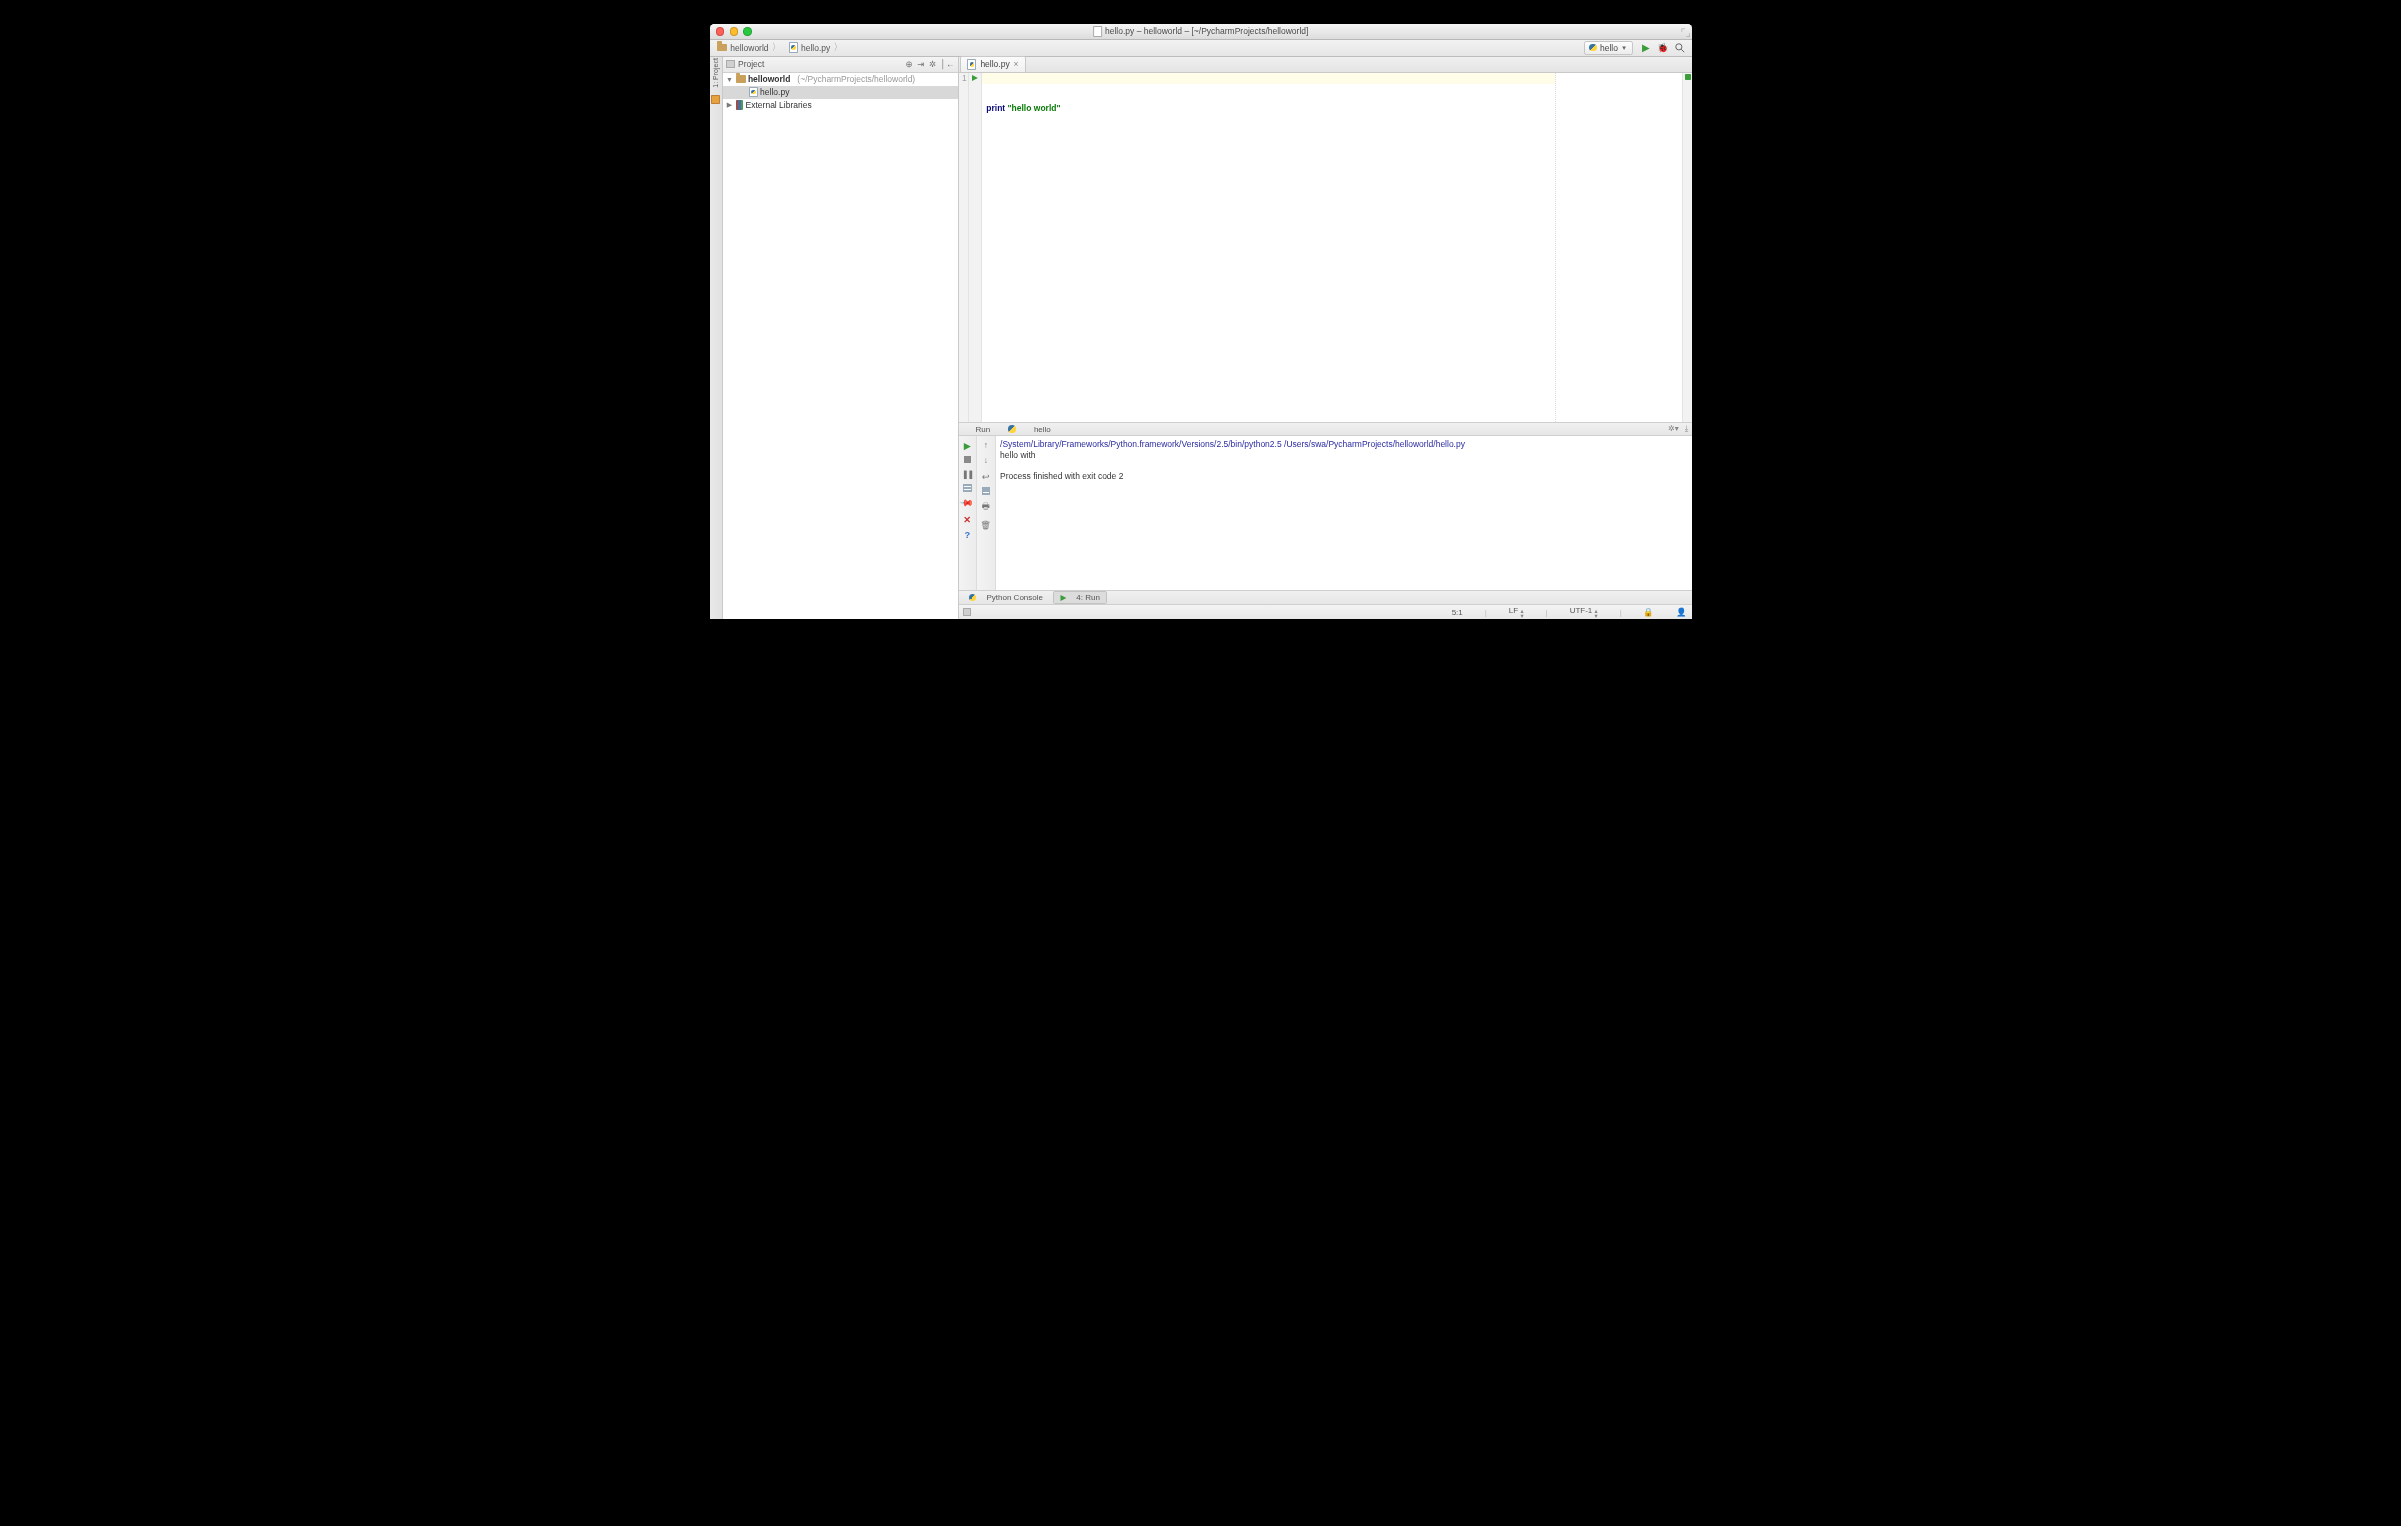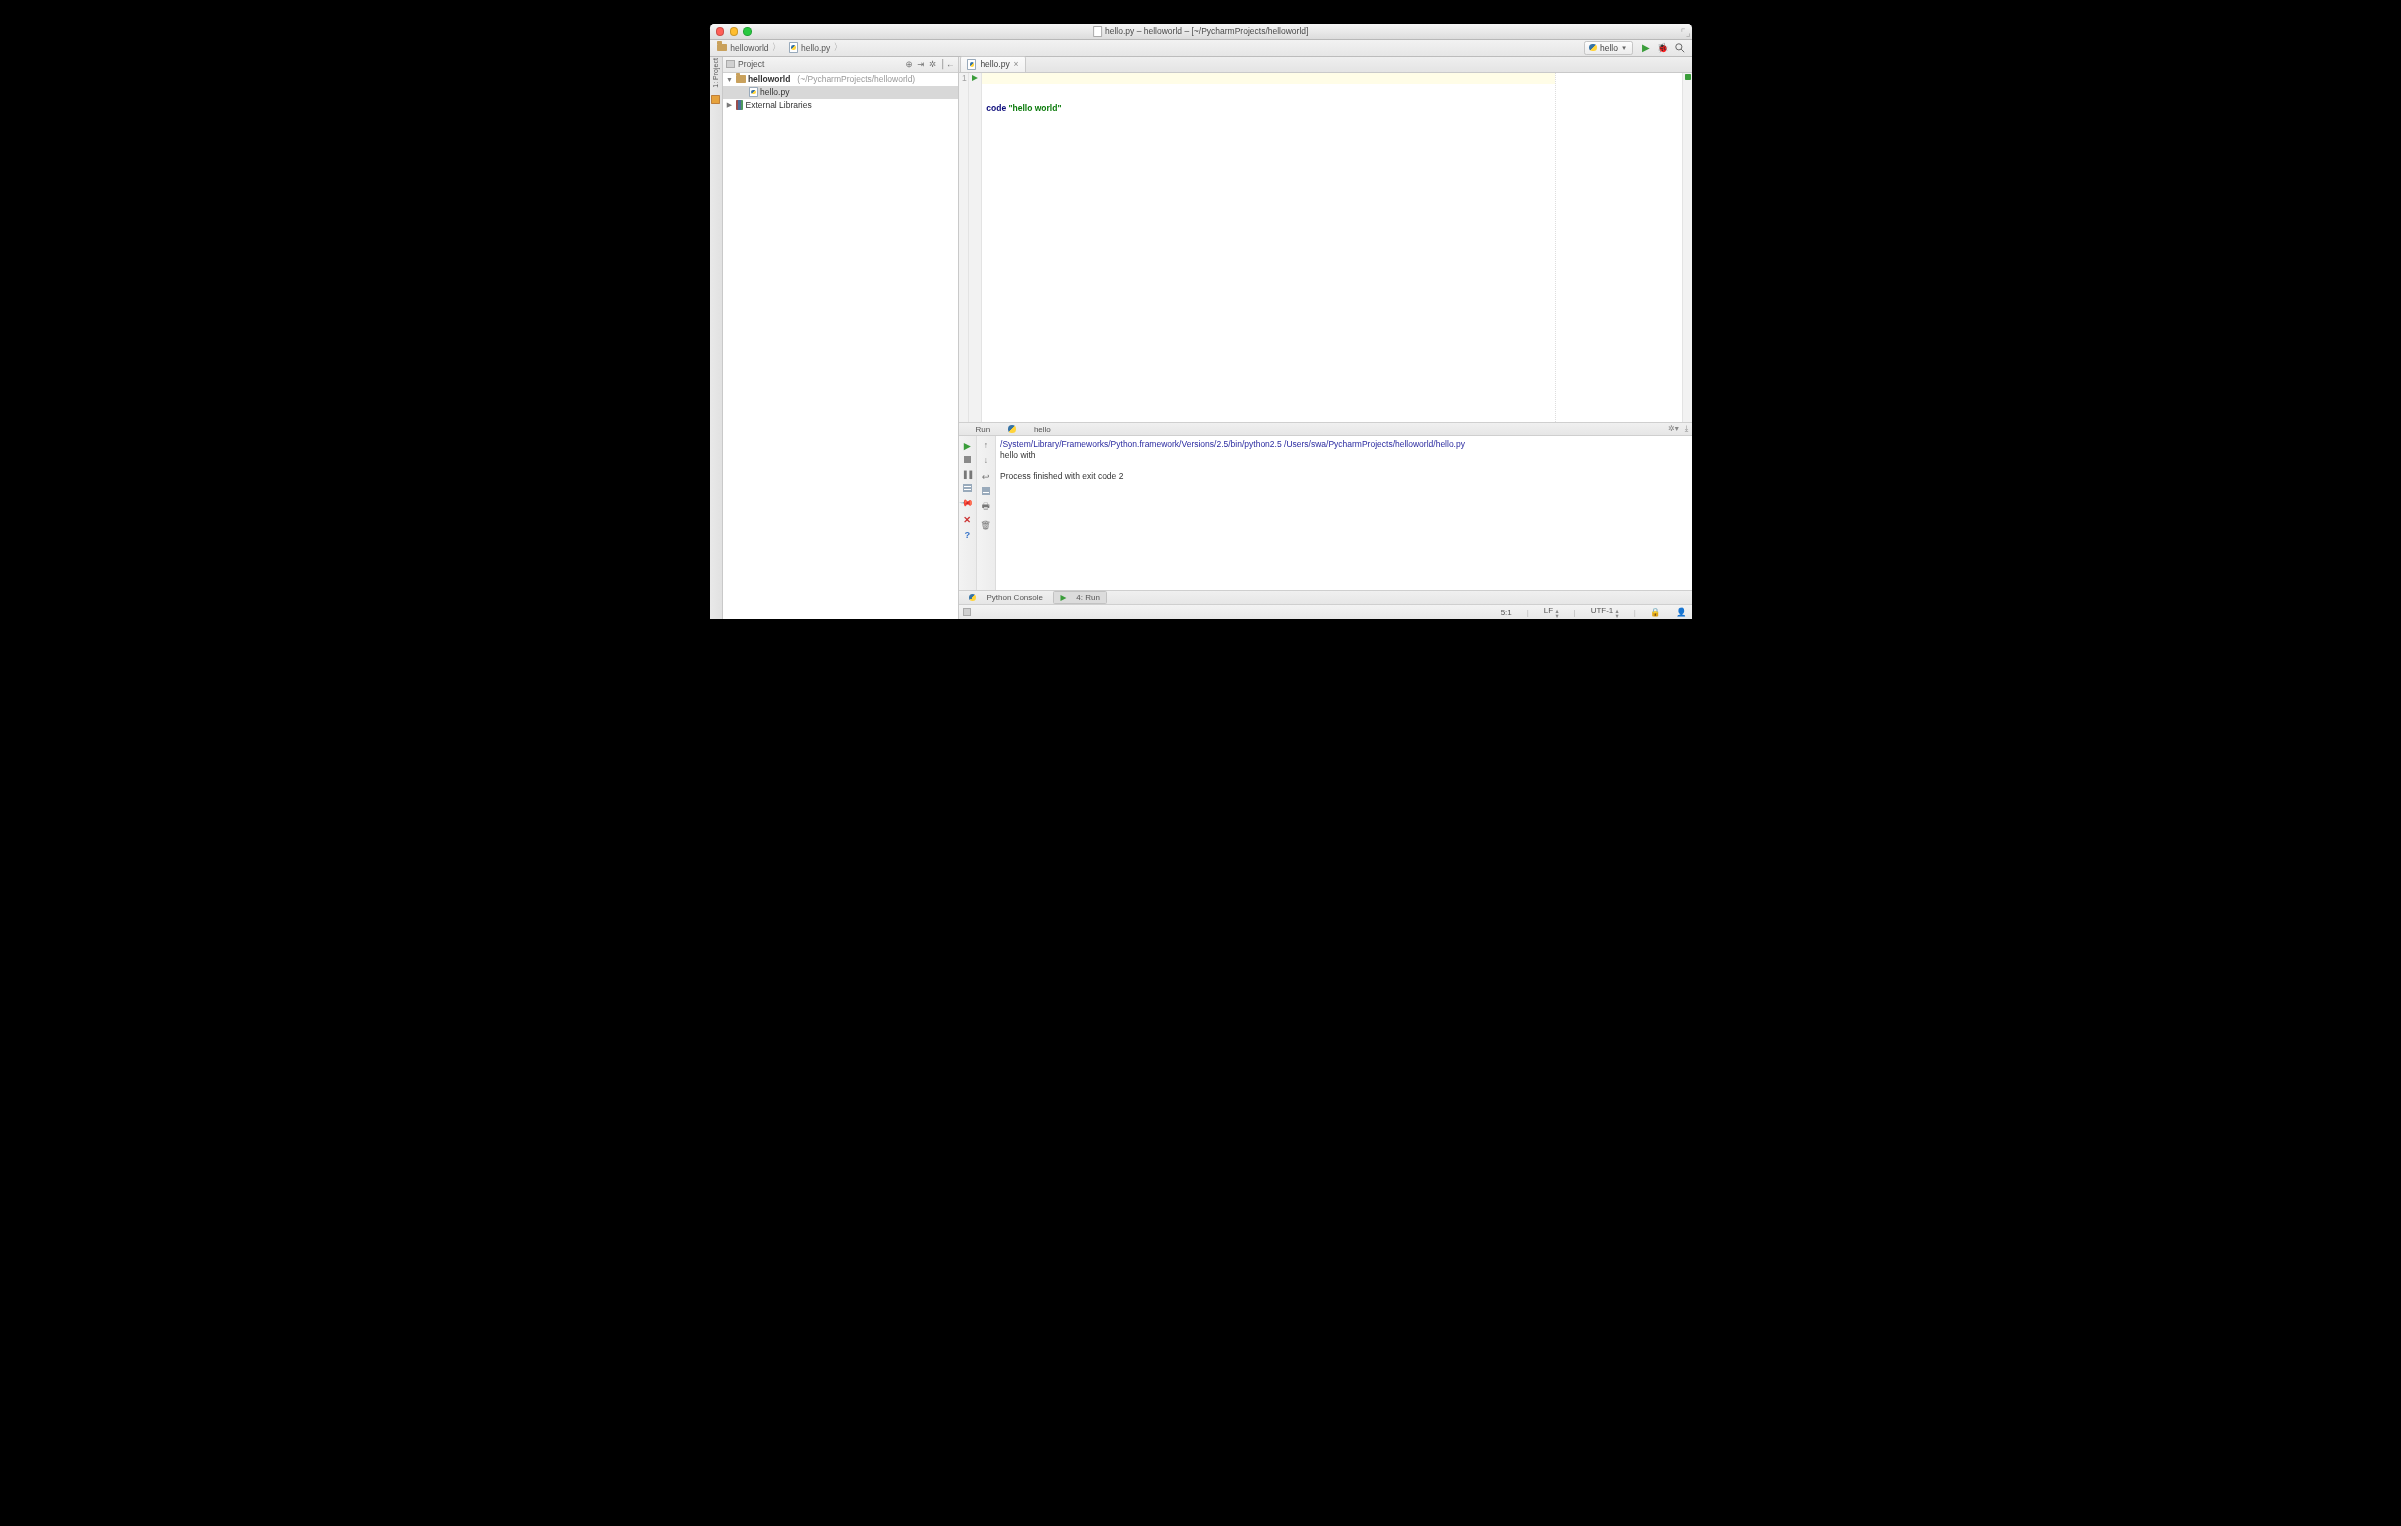--- a/index.html
+++ b/index.html
@@ -94,21 +94,21 @@
 .rp-arrows .wrap { font-size: 9.3px; }
 
 
 .bottomtabs { height: 14px; background: linear-gradient(#f0f0f0,#e6e6e6); display: flex; align-items: center; padding-left: 3.1px; font-size: 8px; color: #555; gap: 3.1px; border-bottom: 0.8px solid #cfcfcf; }
 .btab { display: flex; align-items: center; gap: 10px; padding: 0 6.2px; height: 12.4px; border: 0.8px solid transparent; border-radius: 1.5px; cursor: default; }
 .btab.active { background: #dcdcdc; border-color: #c2c2c2; }
 
 
 .statusbar { height: 14px; background: linear-gradient(#f3f3f3,#e8e8e8); display: flex; align-items: center; font-size: 8px; color: #555; padding: 0 4.6px; }
 .statusbar .sq { width: 7.7px; height: 7.7px; background: #cfcfcf; border: 0.8px solid #aaa; margin-right: 4.6px; }
-.statusbar .right { margin-left: auto; display: flex; align-items: center; gap: 15px; }
+.statusbar .right { margin-left: auto; display: flex; align-items: center; gap: 22px; }
 .statusbar .sep { color: #bbb; }
 .updn { font-size: 6.2px; line-height: 5.4px; display: inline-flex; flex-direction: column; color: #888; }
 .lockico { font-size: 8.5px; color: #999; }
 .man { font-size: 8.5px; color: #999; }
 </style>
 </head>
 <body>
 
 <div class="stage">
   <div class="window">
@@ -209,21 +209,21 @@
         </div>
         <div class="editor-body">
           <div class="eg-nums">
             <div>1</div>
           </div>
           <div class="eg-icons">
             <div class="play-green">▶</div>
           </div>
           <div class="code">
             <div class="curline"></div>
-            <div class="codeline"><span class="kw">code</span> <span class="str">"hello world"</span></div>
+            <div class="codeline"><span class="kw">print</span> <span class="str">"hello world"</span></div>
           </div>
           <div class="edge-col"></div>
           <div class="right-marker">
             <div class="ok"></div>
           </div>
         </div>
 
         <div class="runhdr">
           <div class="rlabel">
             <span>Run</span>

